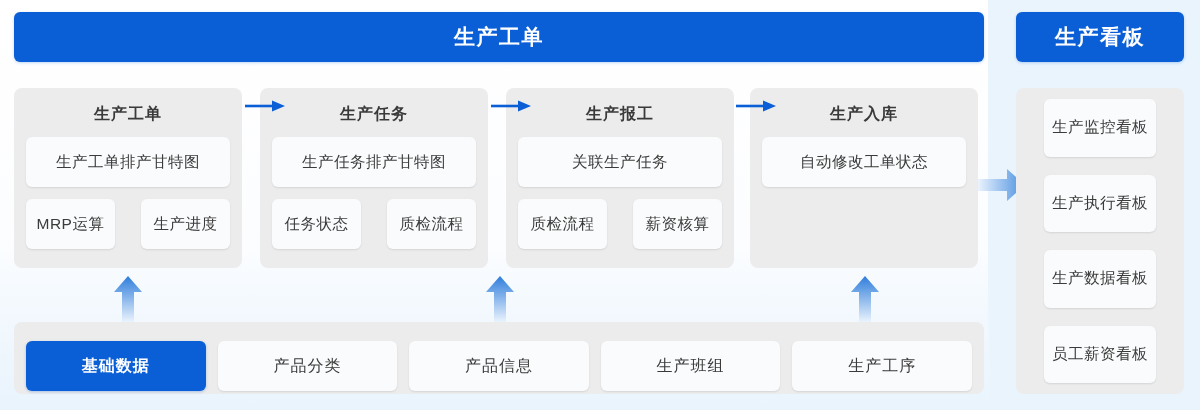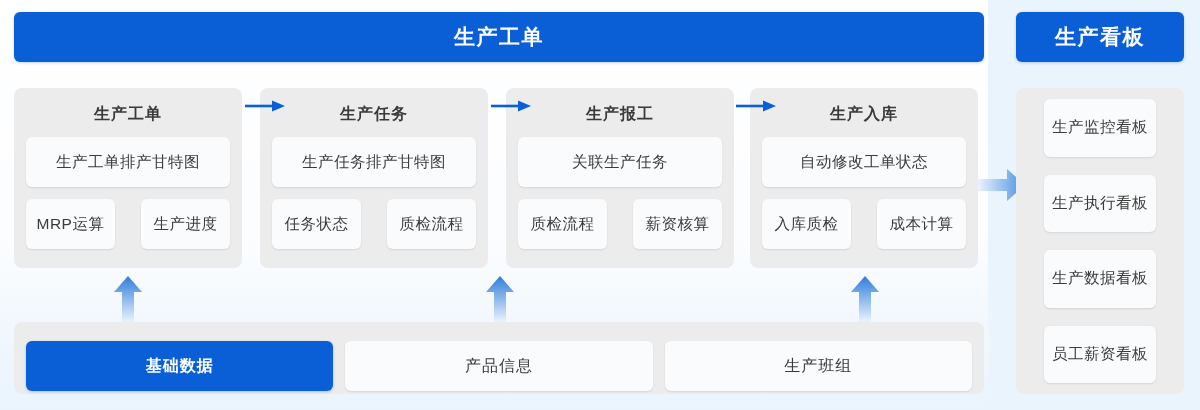--- a/index.html
+++ b/index.html
@@ -247,24 +247,20 @@
     <div class="card card-wide">关联生产任务</div>
     <div class="card-row">
       <div class="card card-half">质检流程</div>
       <div class="card card-half">薪资核算</div>
     </div>
   </div>
 
   <div class="stage" id="stage-3">
     <div class="stage-title">生产入库</div>
     <div class="card card-wide">自动修改工单状态</div>
-    <div class="card-row">
-      <div class="card card-half">入库质检</div>
-      <div class="card card-half">成本计算</div>
-    </div>
   </div>
 
   <svg class="h-arrow" id="h-arrow-0" viewBox="0 0 42 14">
     <line x1="1" y1="7" x2="30" y2="7" stroke="#0a5fd6" stroke-width="2.6"></line>
     <polygon points="28,1.5 41,7 28,12.5" fill="#0a5fd6"></polygon>
   </svg>
   <svg class="h-arrow" id="h-arrow-1" viewBox="0 0 42 14">
     <line x1="1" y1="7" x2="30" y2="7" stroke="#0a5fd6" stroke-width="2.6"></line>
     <polygon points="28,1.5 41,7 28,12.5" fill="#0a5fd6"></polygon>
   </svg>
@@ -306,22 +302,24 @@
       <linearGradient id="rightgrad" x1="0" y1="0" x2="1" y2="0">
         <stop offset="0%" stop-color="#eaf3fd"></stop>
         <stop offset="100%" stop-color="#4a8fe0"></stop>
       </linearGradient>
     </defs>
     <polygon points="0,11 29,11 29,1 47,17 29,33 29,23 0,23" fill="url(#rightgrad)"></polygon>
   </svg>
 
   <div id="base-strip">
     <div class="base-item primary">基础数据</div>
+    <div class="base-item">产品分类</div>
     <div class="base-item">产品信息</div>
     <div class="base-item">生产班组</div>
+    <div class="base-item">生产工序</div>
   </div>
 
   <div id="board-panel">
     <div class="board-item">生产监控看板</div>
     <div class="board-item">生产执行看板</div>
     <div class="board-item">生产数据看板</div>
     <div class="board-item">员工薪资看板</div>
   </div>
 
 </div>

